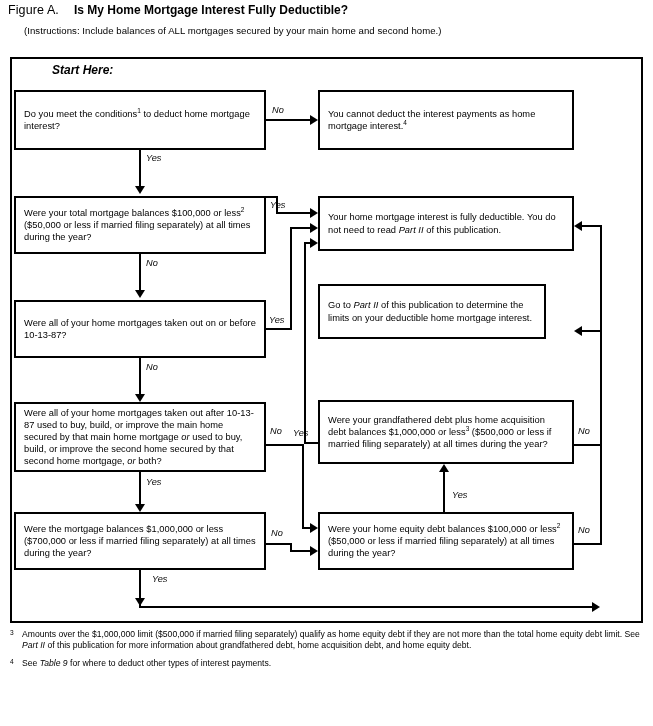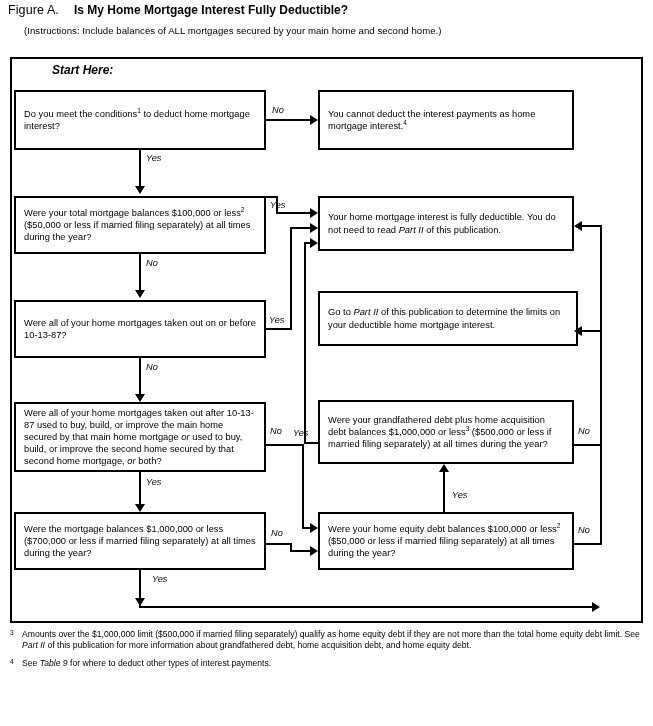--- a/index.html
+++ b/index.html
@@ -76,21 +76,21 @@
 </div>
 
 <div class="abs fbox" style="left:318px;top:196px;width:256px;height:55px;">
   <span class="txt">Your home mortgage interest is fully deductible. You do not need to read <span class="it">Part II</span> of this publication.</span>
 </div>
 
 <div class="abs fbox" style="left:14px;top:300px;width:252px;height:58px;">
   <span class="txt">Were all of your home mortgages taken out on or before 10-13-87?</span>
 </div>
 
-<div class="abs fbox" style="left:318px;top:291px;width:260px;height:55px;">
+<div class="abs fbox" style="left:318px;top:284px;width:228px;height:55px;">
   <span class="txt">Go to <span class="it">Part II</span> of this publication to determine the limits on your deductible home mortgage interest.</span>
 </div>
 
 <div class="abs fbox" style="left:14px;top:402px;width:252px;height:70px;">
   <span class="txt">Were all of your home mortgages taken out after 10-13-87 used to buy, build, or improve the main home secured by that main home mortgage <span class="it">or</span> used to buy, build, or improve the second home secured by that second home mortgage, <span class="it">or</span> both?</span>
 </div>
 
 <div class="abs fbox" style="left:318px;top:400px;width:256px;height:64px;">
   <span class="txt">Were your grandfathered debt plus home acquisition debt balances $1,000,000 or less<sup>3</sup> ($500,000 or less if married filing separately) at all times during the year?</span>
 </div>

